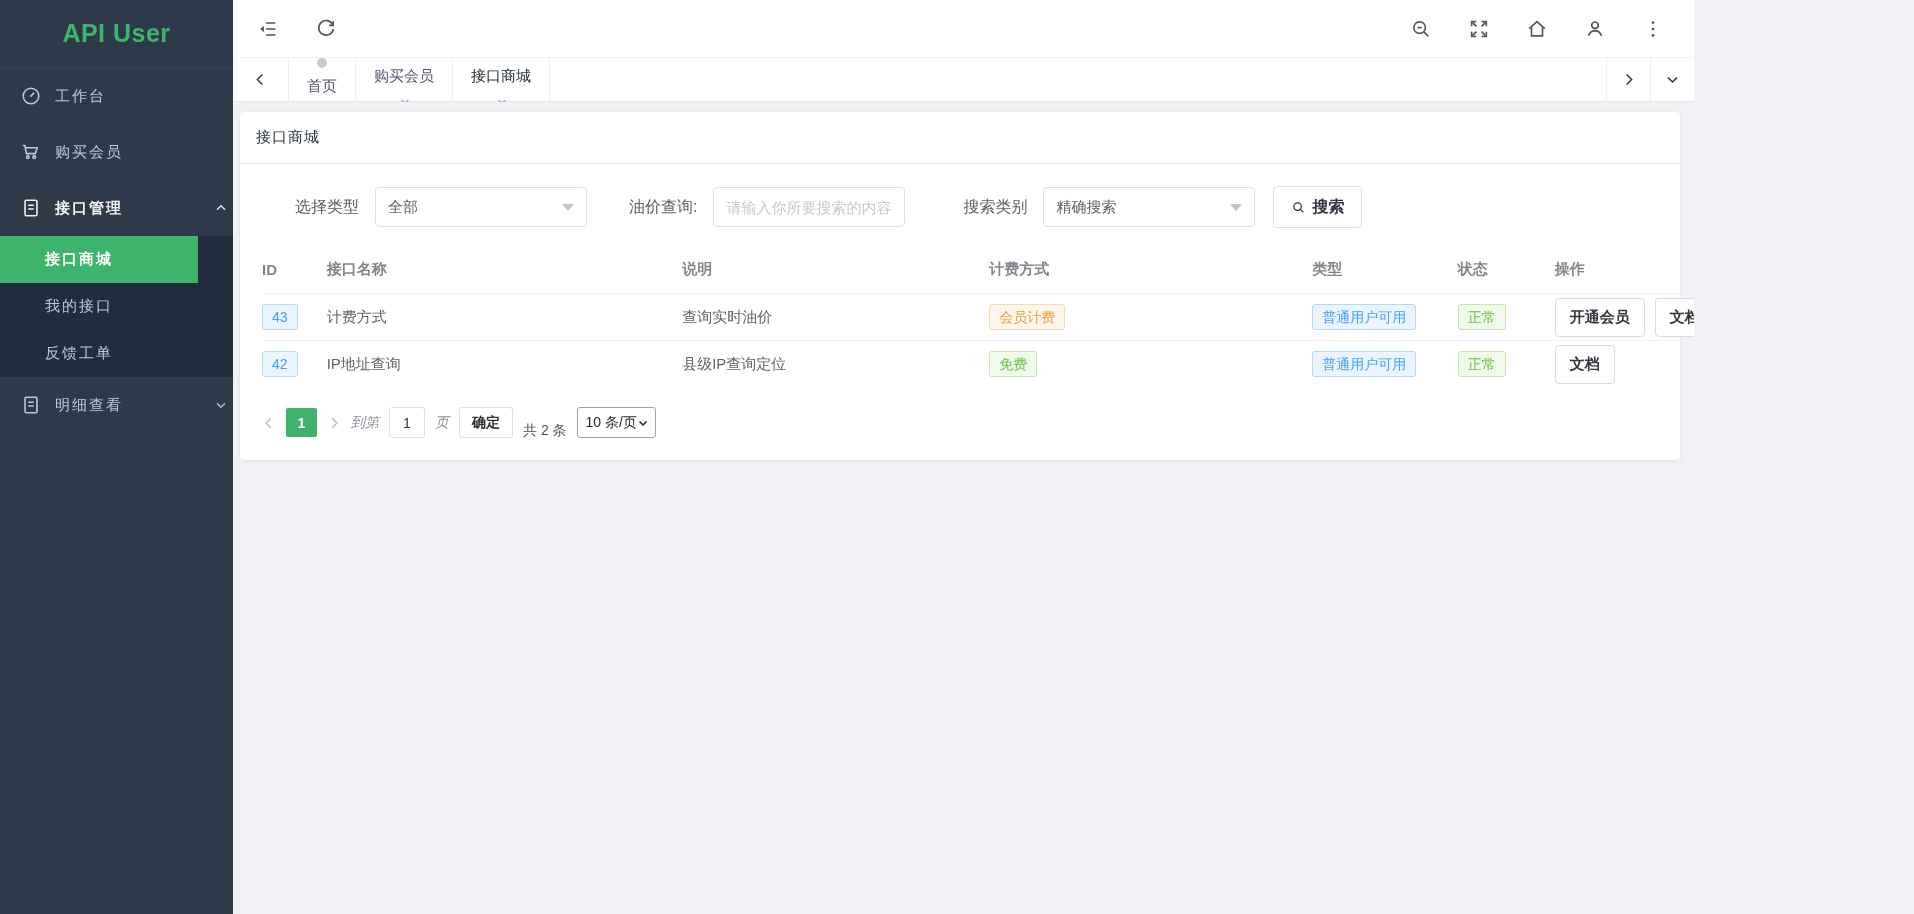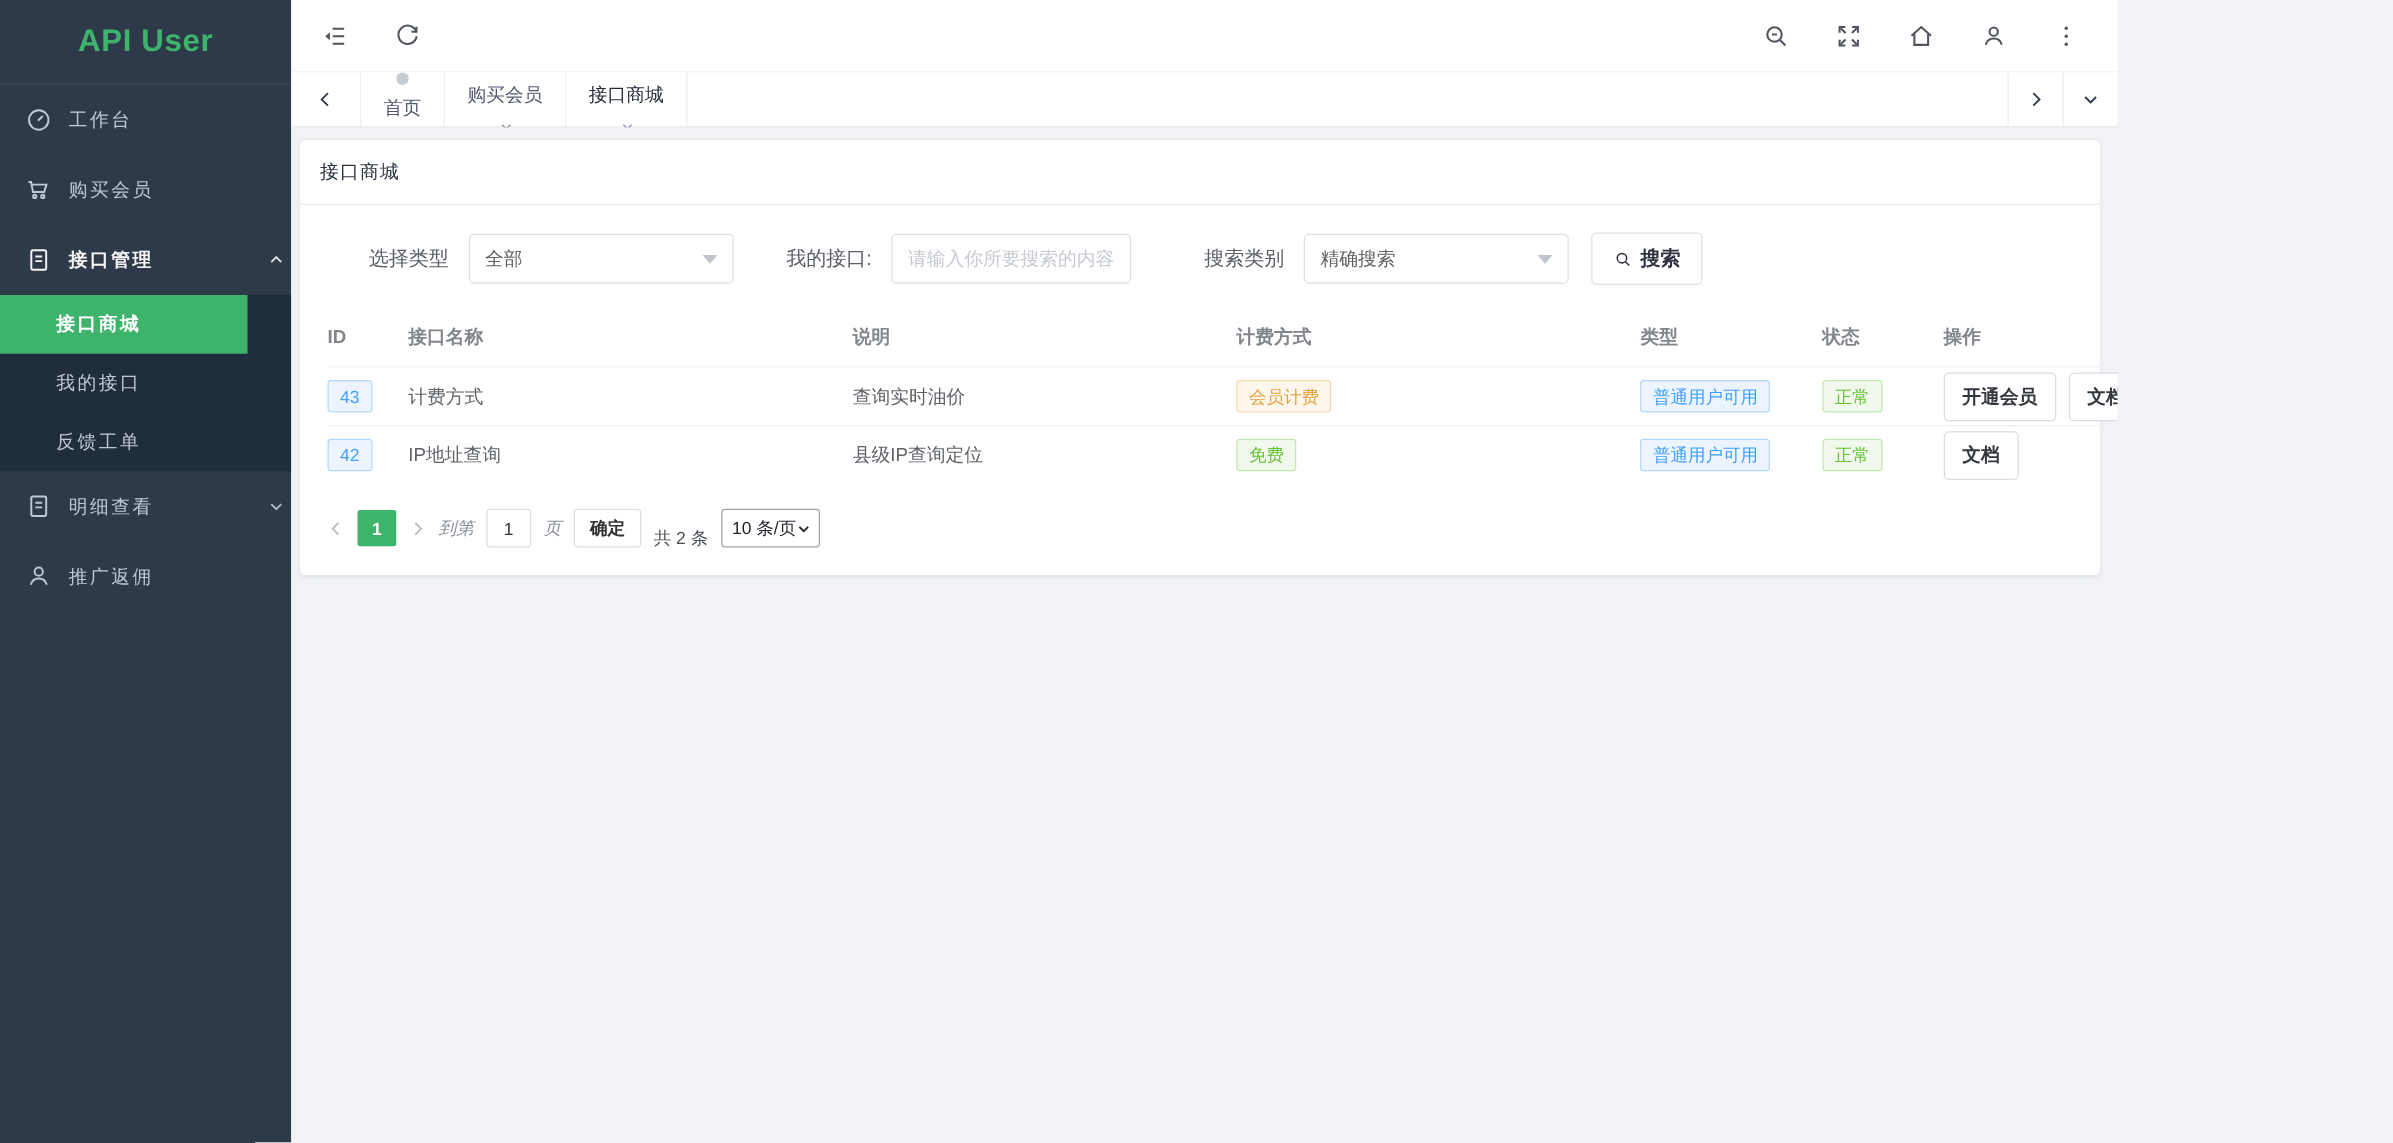--- a/index.html
+++ b/index.html
@@ -170,29 +170,20 @@
               <path d="M9 9h6M9 13h6"></path>
             </svg>
           </span>
           <span class="s-label">明细查看</span>
           <span class="s-arrow">
             <svg viewBox="0 0 24 24" fill="none" stroke="currentColor" stroke-width="2.2">
               <polyline points="6,9.5 12,15.5 18,9.5"></polyline>
             </svg>
           </span>
         </div>
-        <div class="s-item">
-          <span class="s-icon">
-            <svg viewBox="0 0 24 24" fill="none" stroke="currentColor" stroke-width="1.7">
-              <circle cx="12" cy="8" r="3.6"></circle>
-              <path d="M5 19.5c.9-3.6 3.7-5.5 7-5.5s6.1 1.9 7 5.5"></path>
-            </svg>
-          </span>
-          <span class="s-label">推广返佣</span>
-        </div>
       </nav>
   </aside>
 
   <div class="main">
 
     <header class="topbar">
       <div class="tb-left">
         <span class="tb-icon">
           <svg viewBox="0 0 24 24" fill="none" stroke="currentColor" stroke-width="1.8">
             <path d="M10 5.5h10M10 12h10M10 18.5h10"></path>
@@ -282,21 +273,21 @@
       <div class="card">
         <div class="card-header">接口商城</div>
 
         <div class="filters">
           <span class="f-label">选择类型</span>
           <div class="control">
             <span>全部</span>
             <span class="caret"></span>
           </div>
           <div class="f-gap"></div>
-          <span class="f-label">我的接口:</span>
+          <span class="f-label">油价查询:</span>
           <input class="txt-input" type="text" placeholder="请输入你所要搜索的内容!" style="">
           <div class="f-gap" style="width:58px"></div>
           <span class="f-label">搜索类别</span>
           <div class="control">
             <span>精确搜索</span>
             <span class="caret"></span>
           </div>
           <button class="btn-search">
             <svg viewBox="0 0 24 24" fill="none" stroke="currentColor" stroke-width="2">
               <circle cx="10.5" cy="10.5" r="6"></circle>

